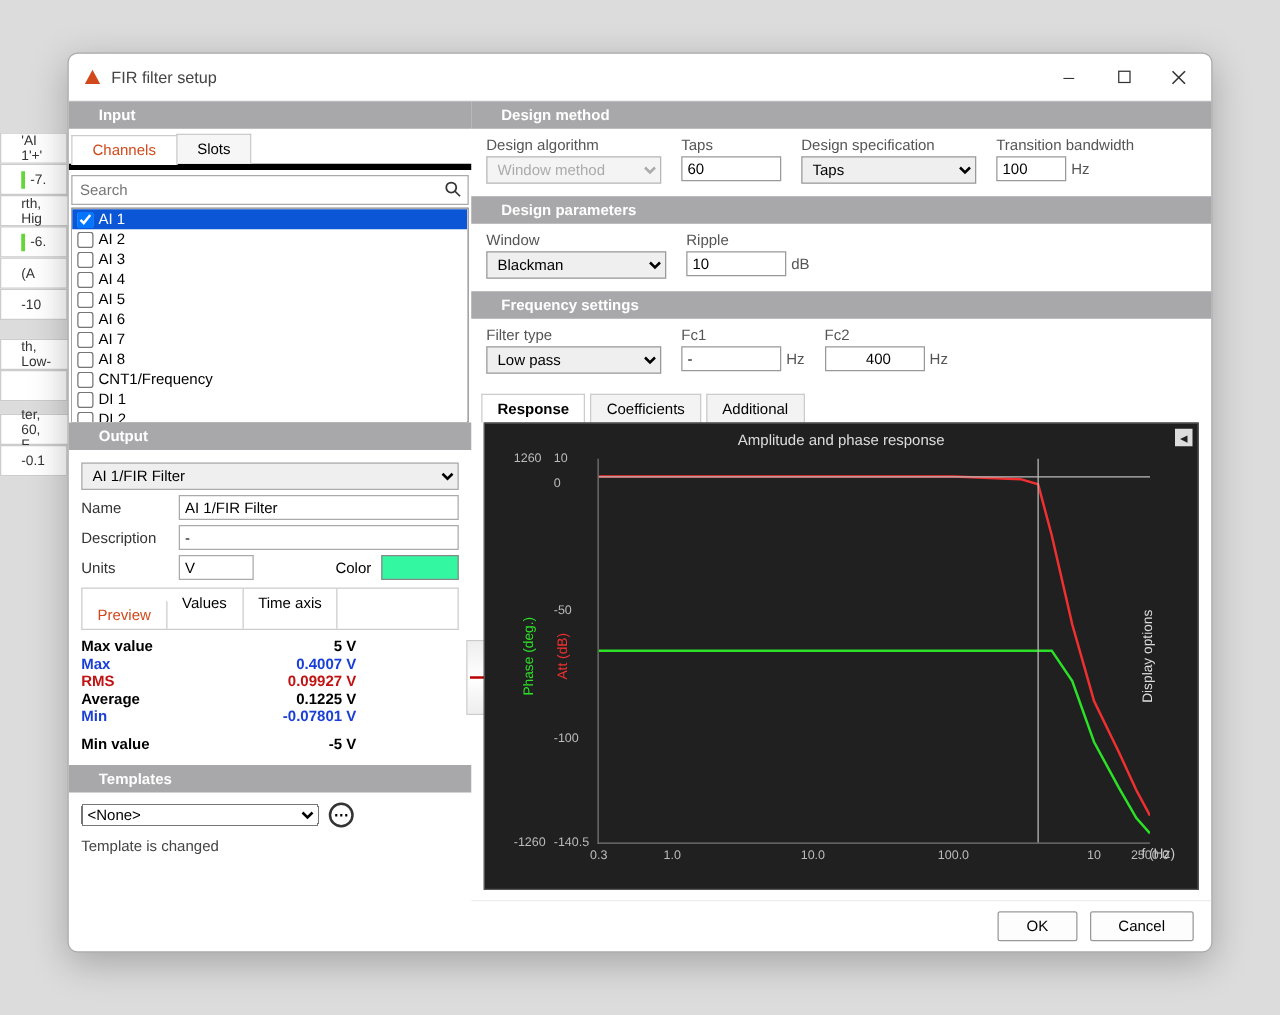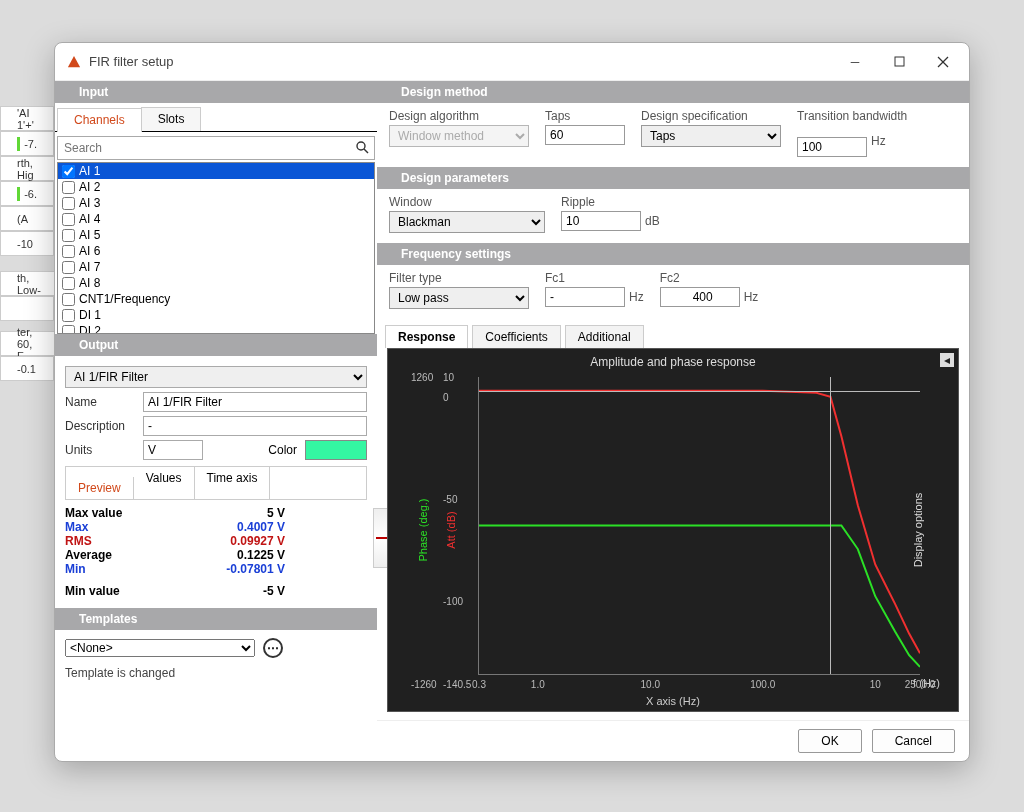--- a/index.html
+++ b/index.html
@@ -23,21 +23,21 @@
   .title-text { font-size:13px; color:#444; flex:1; }
   .win-btns { display:flex; }
   .win-btn { width:44px; height:32px; display:flex; align-items:center; justify-content:center; color:#333; }
 
   .body { flex:1; display:flex; gap:0; }
   .leftcol { width:322px; display:flex; flex-direction:column; }
   .rightcol { flex:1; display:flex; flex-direction:column; }
 
   .section-hdr { background:#A8A8AA; color:#fff; font-weight:bold; padding:4px 24px; font-size:12px; }
 
-  .tabs-row { display:flex; border-bottom:1px solid #000000; padding:4px 2px 0 2px; }
+  .tabs-row { display:flex; border-bottom:5px solid #000000; padding:4px 2px 0 2px; }
   .tab { padding:4px 16px 5px; border:1px solid #ccc; border-bottom:none; background:#F6F6F6; margin-right:-1px; cursor:pointer; }
   .tab.active { background:#fff; color:#D1491B; position:relative; top:1px; }
 
   .searchrow { position:relative; margin:4px 2px 0 2px; }
   .searchrow input { width:100%; padding:4px 24px 4px 6px; border:1px solid #aaa; }
   .search-icon { position:absolute; right:6px; top:4px; }
 
   .chan-list { margin:2px 2px 0 2px; border:1px solid #888; height:172px; overflow:auto; background:#fff; }
   .chan-row { display:flex; align-items:center; padding:1px 4px; gap:4px; cursor:pointer; }
   .chan-row input { margin:0; }
@@ -262,31 +262,31 @@
             <label>Taps</label>
             <input type="text" style="width: 80px;" value="60">
           </div>
         <div class="pcol">
             <label>Design specification</label>
             <select style="width:140px"><option>Taps</option></select>
           </div>
         <div class="pcol">
             <label>Transition bandwidth</label>
             <div style="display:flex;align-items:center">
-              <input type="text" style="width: 70px; margin-top: 12px;" value="100">
+              <input type="text" style="width: 56px;" value="100">
               <span class="unit">Hz</span>
             </div>
           </div>
       </div>
 
       <div class="section-hdr">Design parameters</div>
       <div class="param-grid">
         <div class="pcol">
             <label>Window</label>
-            <select style="width:156px"><option>Blackman</option></select>
+            <select style="width:144px"><option>Blackman</option></select>
           </div>
         <div class="pcol">
             <label>Ripple</label>
             <div style="display:flex;align-items:center">
               <input type="text" style="width: 80px;" value="10">
               <span class="unit">dB</span>
             </div>
           </div>
       </div>
 
@@ -316,21 +316,20 @@
         <div class="resp-tab active">Response</div>
         <div class="resp-tab">Coefficients</div>
         <div class="resp-tab">Additional</div>
       </div>
 
       <div class="chart">
         <div class="corner">◂</div>
         <div class="chart-title">Amplitude and phase response</div>
         <div class="ylabel-l">Phase (deg.)</div>
         <div class="ylabel-r">Att (dB)</div>
-        <div class="xlabel">X axis (Hz)</div>
         <div class="rlabel">Display options</div>
         <div class="rlabel2">f (Hz)</div>
         <div class="plotarea" id="plot">
           <svg width="100%" height="100%" preserveAspectRatio="none" id="plotsvg" viewBox="0 0 441 307">
               <path d="M0,153.5L58.81157511710621,153.5L171.2880826209154,153.5L283.7645901247245,153.5L337.4295225114275,153.5L351.48219525706736,153.5L362.38229506236223,153.5L378.8182661638425,177.86507936507937L396.2410976285337,226.59523809523807L416.04722744906525,263.14285714285717L430.0999001947051,287.5079365079365L441,299.6904761904762" fill="none" stroke="#2BE026" stroke-width="2"></path>
               <path d="M0,14.279069767441854L58.81157511710621,14.279069767441854L171.2880826209154,14.279069767441854L283.7645901247245,14.279069767441854L337.4295225114275,16.318936877076396L351.48219525706736,20.398671096345538L362.38229506236223,61.19601328903653L378.8182661638425,132.59136212624585L396.2410976285337,193.78737541528238L416.04722744906525,234.58471760797343L430.0999001947051,265.1827242524917L441,285.5813953488372" fill="none" stroke="#F03030" stroke-width="2"></path>
             </svg>
         <div class="cursor-v" style="left: 351.482px;"></div><div class="cursor-h" style="top: 14.2791px;"></div><div class="xt" style="left: 0px;">0.3</div><div class="xt" style="left: 58.8116px;">1.0</div><div class="xt" style="left: 171.288px;">10.0</div><div class="xt" style="left: 283.765px;">100.0</div><div class="xt" style="left: 396.241px;">10</div><div class="xt" style="left: 441px;">2500.0</div><div class="yt-l" style="top: 0px;">10</div><div class="yt-l" style="top: 20.3987px;">0</div><div class="yt-l" style="top: 122.392px;">-50</div><div class="yt-l" style="top: 224.385px;">-100</div><div class="yt-l" style="top: 307px;">-140.5</div><div class="yt-r" style="top: 0px;">1260</div><div class="yt-r" style="top: 307px;">-1260</div></div>
       </div>
 

